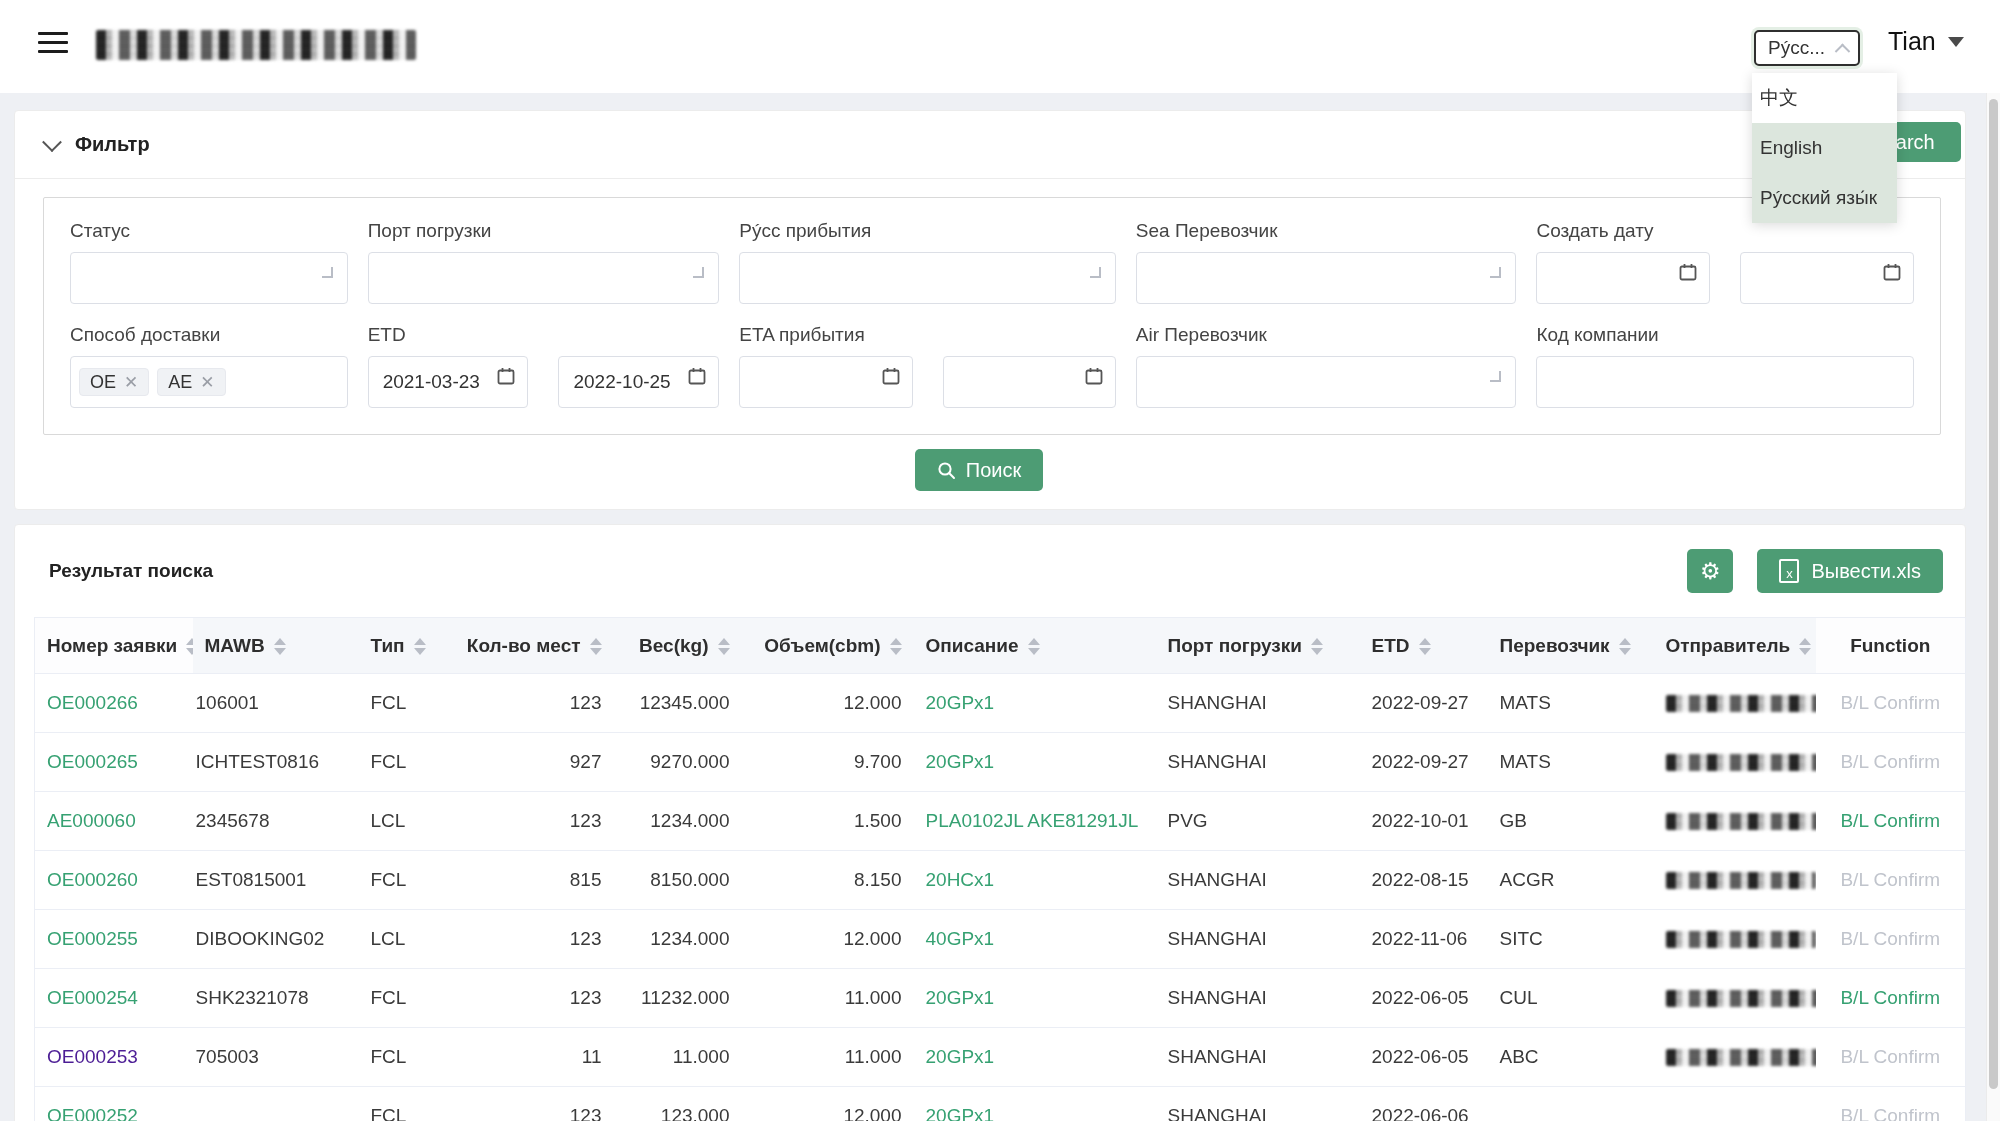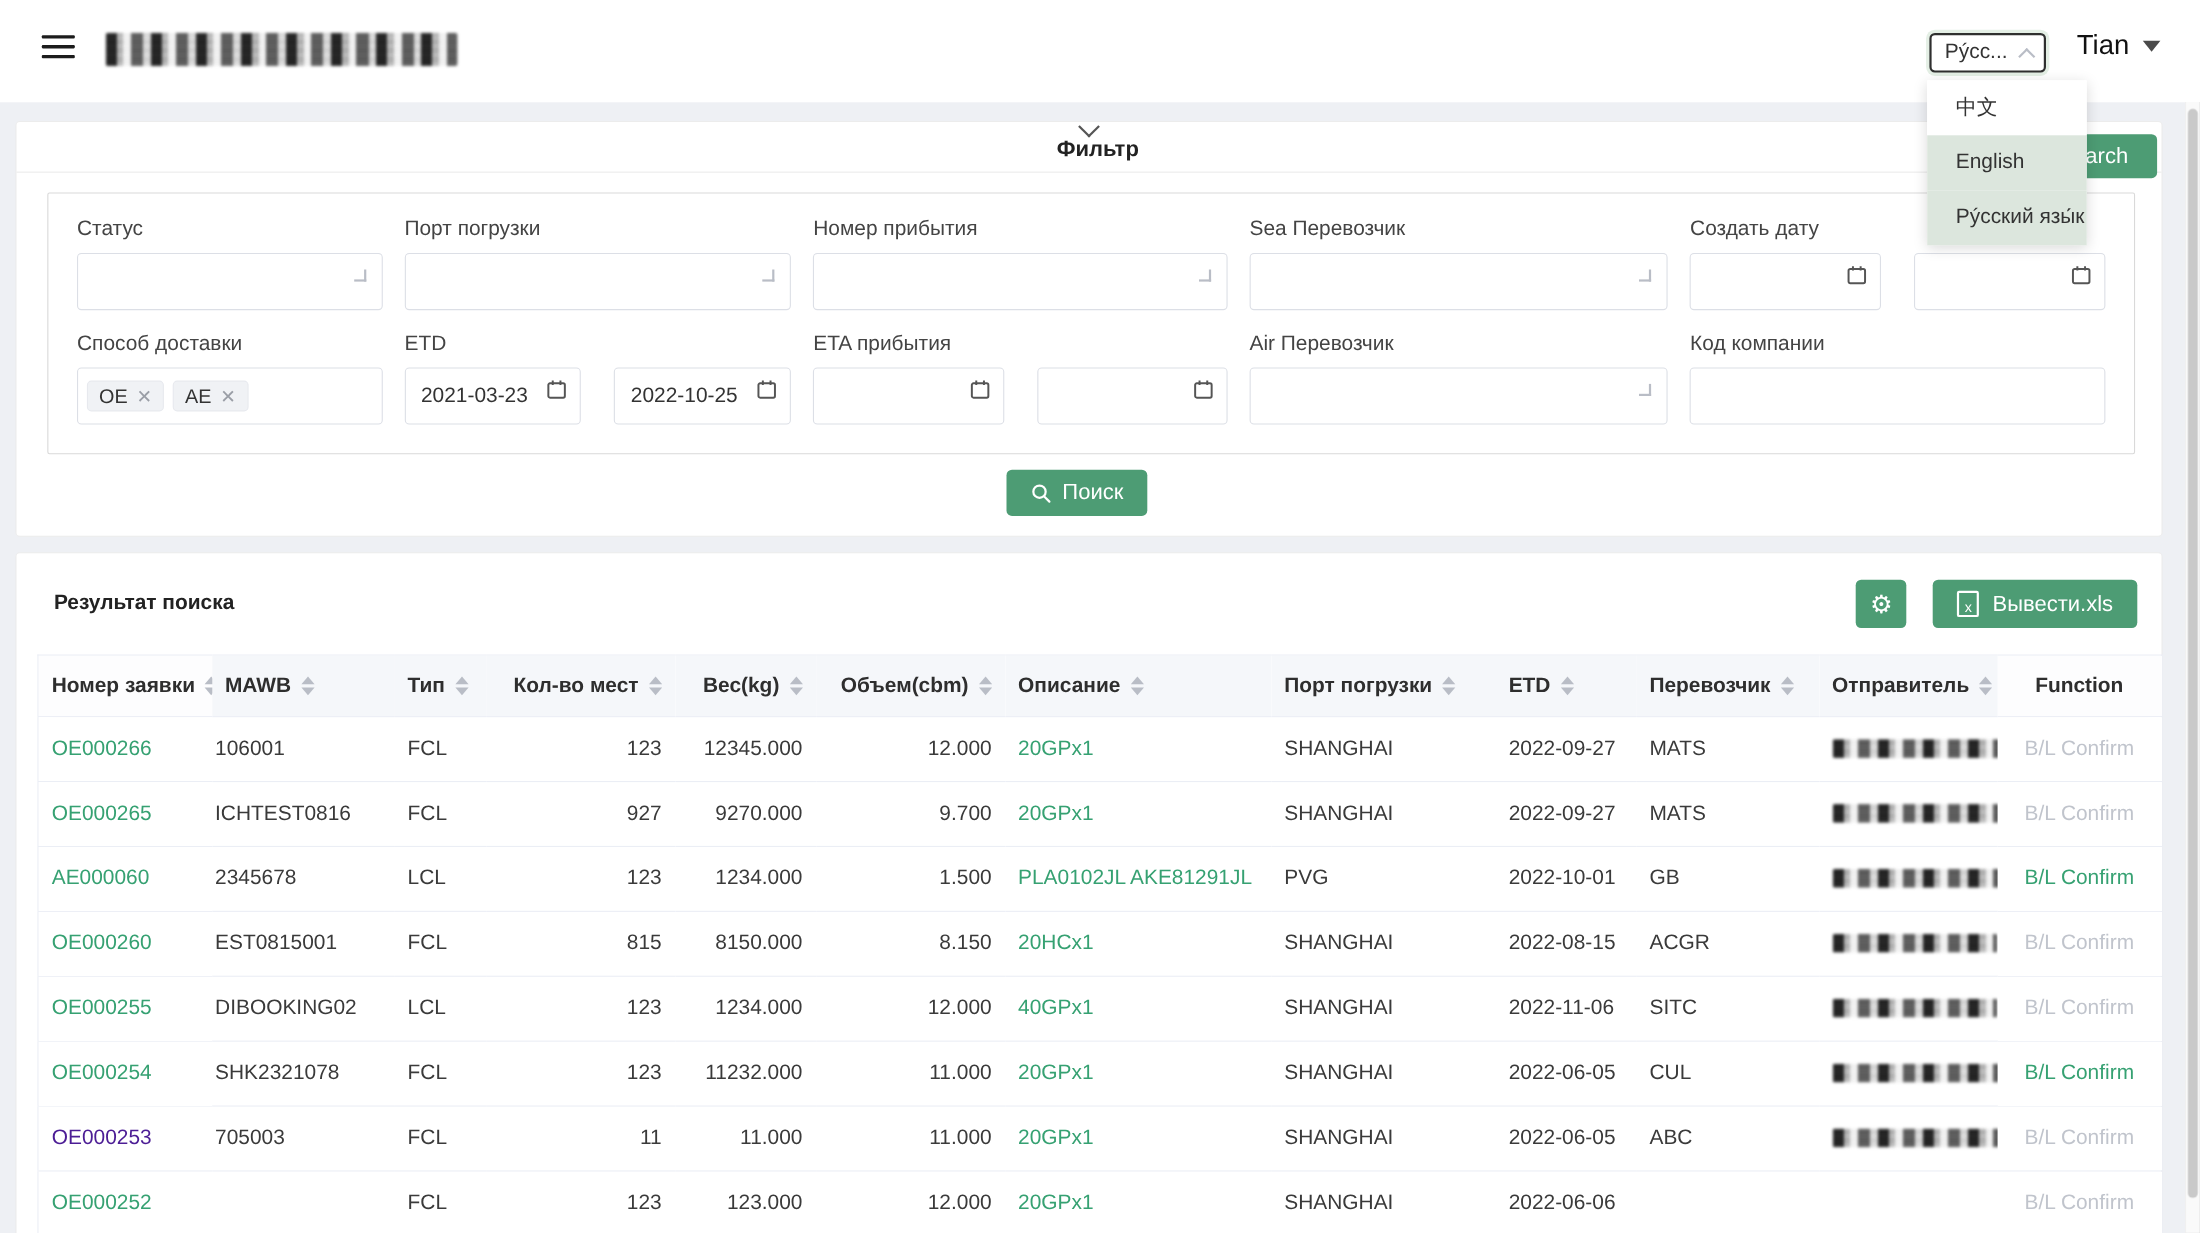--- a/index.html
+++ b/index.html
@@ -23,29 +23,29 @@
   .chev { width:11px; height:11px; border-right:2px solid #b9bdc6; border-bottom:2px solid #b9bdc6; }
   .chev.up { transform:rotate(-135deg) translate(-2px,-2px); }
   .user-box { position:absolute; left:1888px; top:27px; display:flex; align-items:center; gap:12px;
       font-size:25px; color:#111; cursor:pointer; }
   .caret-down { width:0; height:0; border-left:8px solid transparent; border-right:8px solid transparent;
       border-top:10px solid #4a4a4a; }
 
   
   .lang-menu { position:absolute; left:1752px; top:73px; width:145px; z-index:60; background:#fff;
       box-shadow:0 2px 12px rgba(0,0,0,.15); }
-  .lang-item { height:50px; display:flex; align-items:center; padding-left:26px; font-size:19px;
+  .lang-item { height:50px; display:flex; align-items:center; padding-left:8px; font-size:19px;
       color:#333; cursor:pointer; background:#fff; }
   .lang-item.hl { background:#dce6dd; }
 
   
   .card { background:#fff; border:1px solid #ececec; border-radius:4px; }
   .filter-card { margin:17px 34px 0 14px; position:relative; }
-  .filter-head { position:relative; height:46px; display:flex; align-items:center; padding:0 30px;
-      border-bottom:1px solid #ececec;flex-direction:column; }
+  .filter-head { position:relative; height:68px; display:flex; align-items:center; padding:0 30px;
+      border-bottom:1px solid #ececec; }
   .filter-title { font-size:20px; font-weight:bold; color:#222; margin-left:16px; }
   .chevron-v { width:14px; height:14px; border-right:2px solid #555; border-bottom:2px solid #555;
       transform:rotate(45deg) translate(-2px,-2px); }
   .global-search { position:absolute; top:11px; right:129px; width:625px; height:40px;
       background:#eceef3; border:1px solid #e2e5ec; border-radius:6px; padding:0 16px;
       font-size:20px; color:#333; font-family:"Liberation Sans",sans-serif; }
   .global-search::placeholder { color:#b6bac2; }
   .search-btn { position:absolute; top:11px; right:4px; width:116px; height:40px; border:none;
       border-radius:5px; color:#fff; font-size:20px; cursor:pointer; font-family:"Liberation Sans",sans-serif; }
 
@@ -151,21 +151,21 @@
             <span class="chev"></span>
           </div>
       </div>
       <div>
         <div class="flabel">Порт погрузки</div>
         <div class="ctrl">
             <span class="chev"></span>
           </div>
       </div>
       <div>
-        <div class="flabel">Номер прибытия</div>
+        <div class="flabel">Рýсс прибытия</div>
         <div class="ctrl">
             <span class="chev"></span>
           </div>
       </div>
       <div>
         <div class="flabel">Sea Перевозчик</div>
         <div class="ctrl">
             <span class="chev"></span>
           </div>
       </div>

